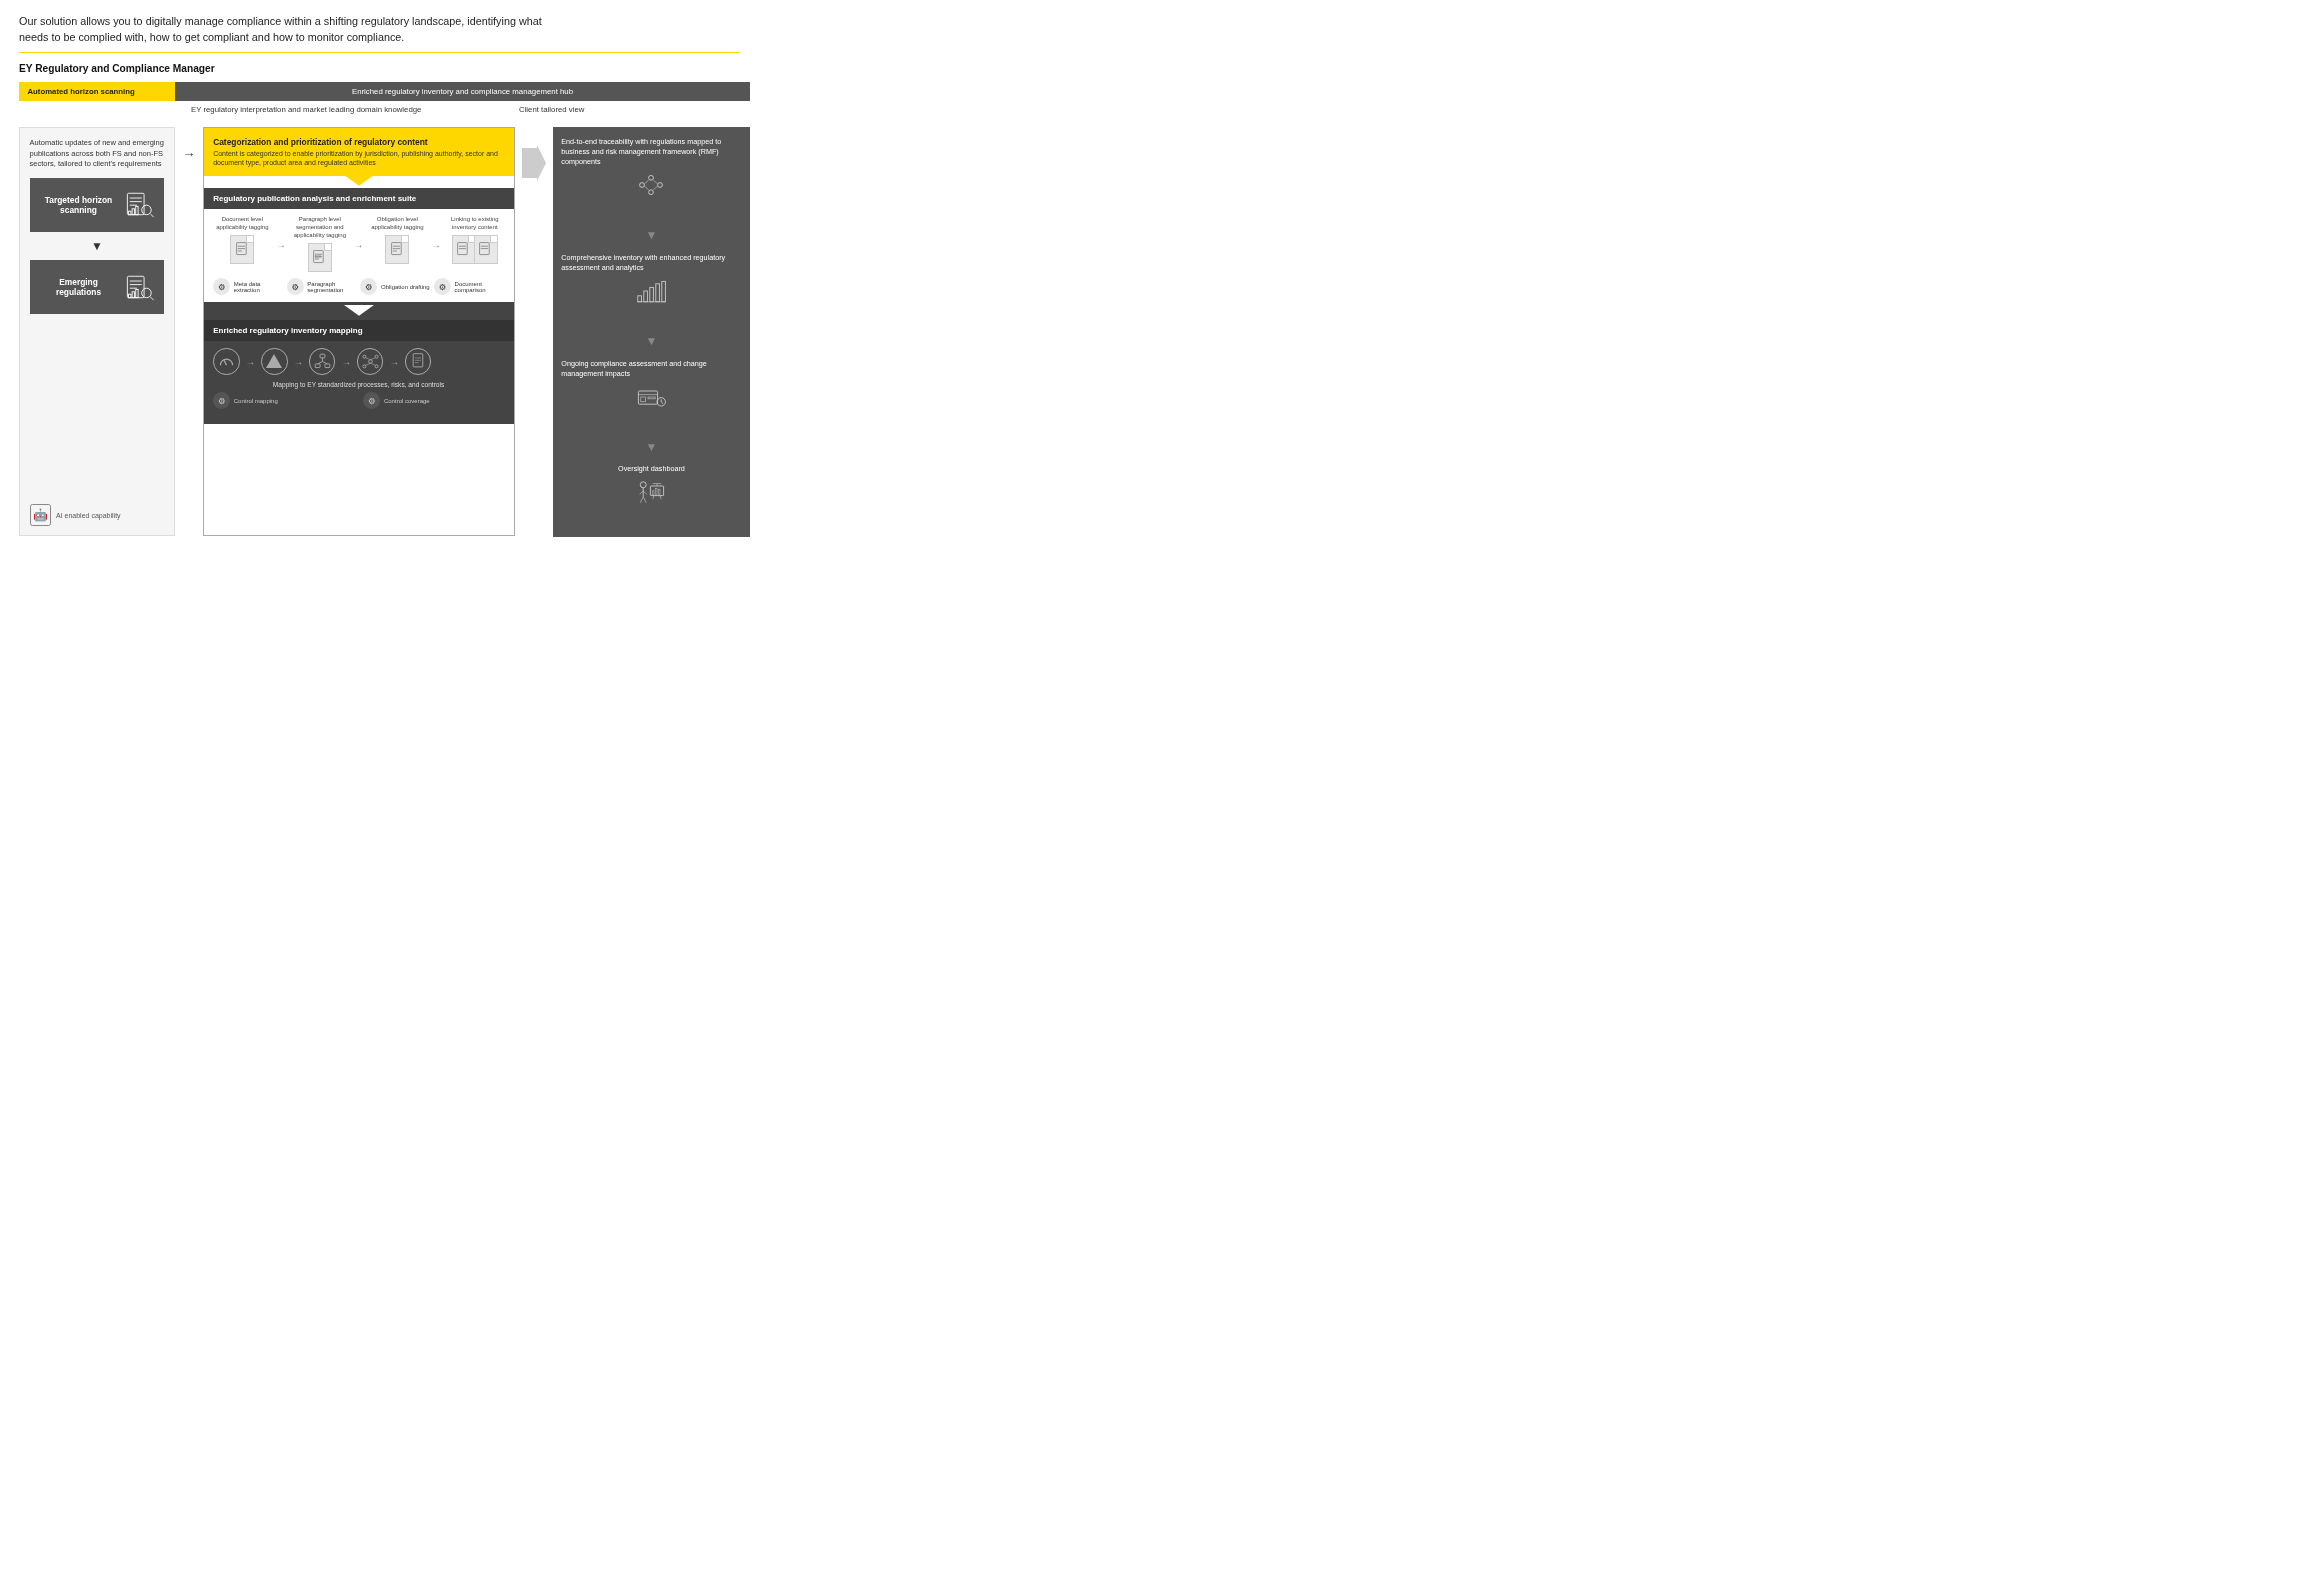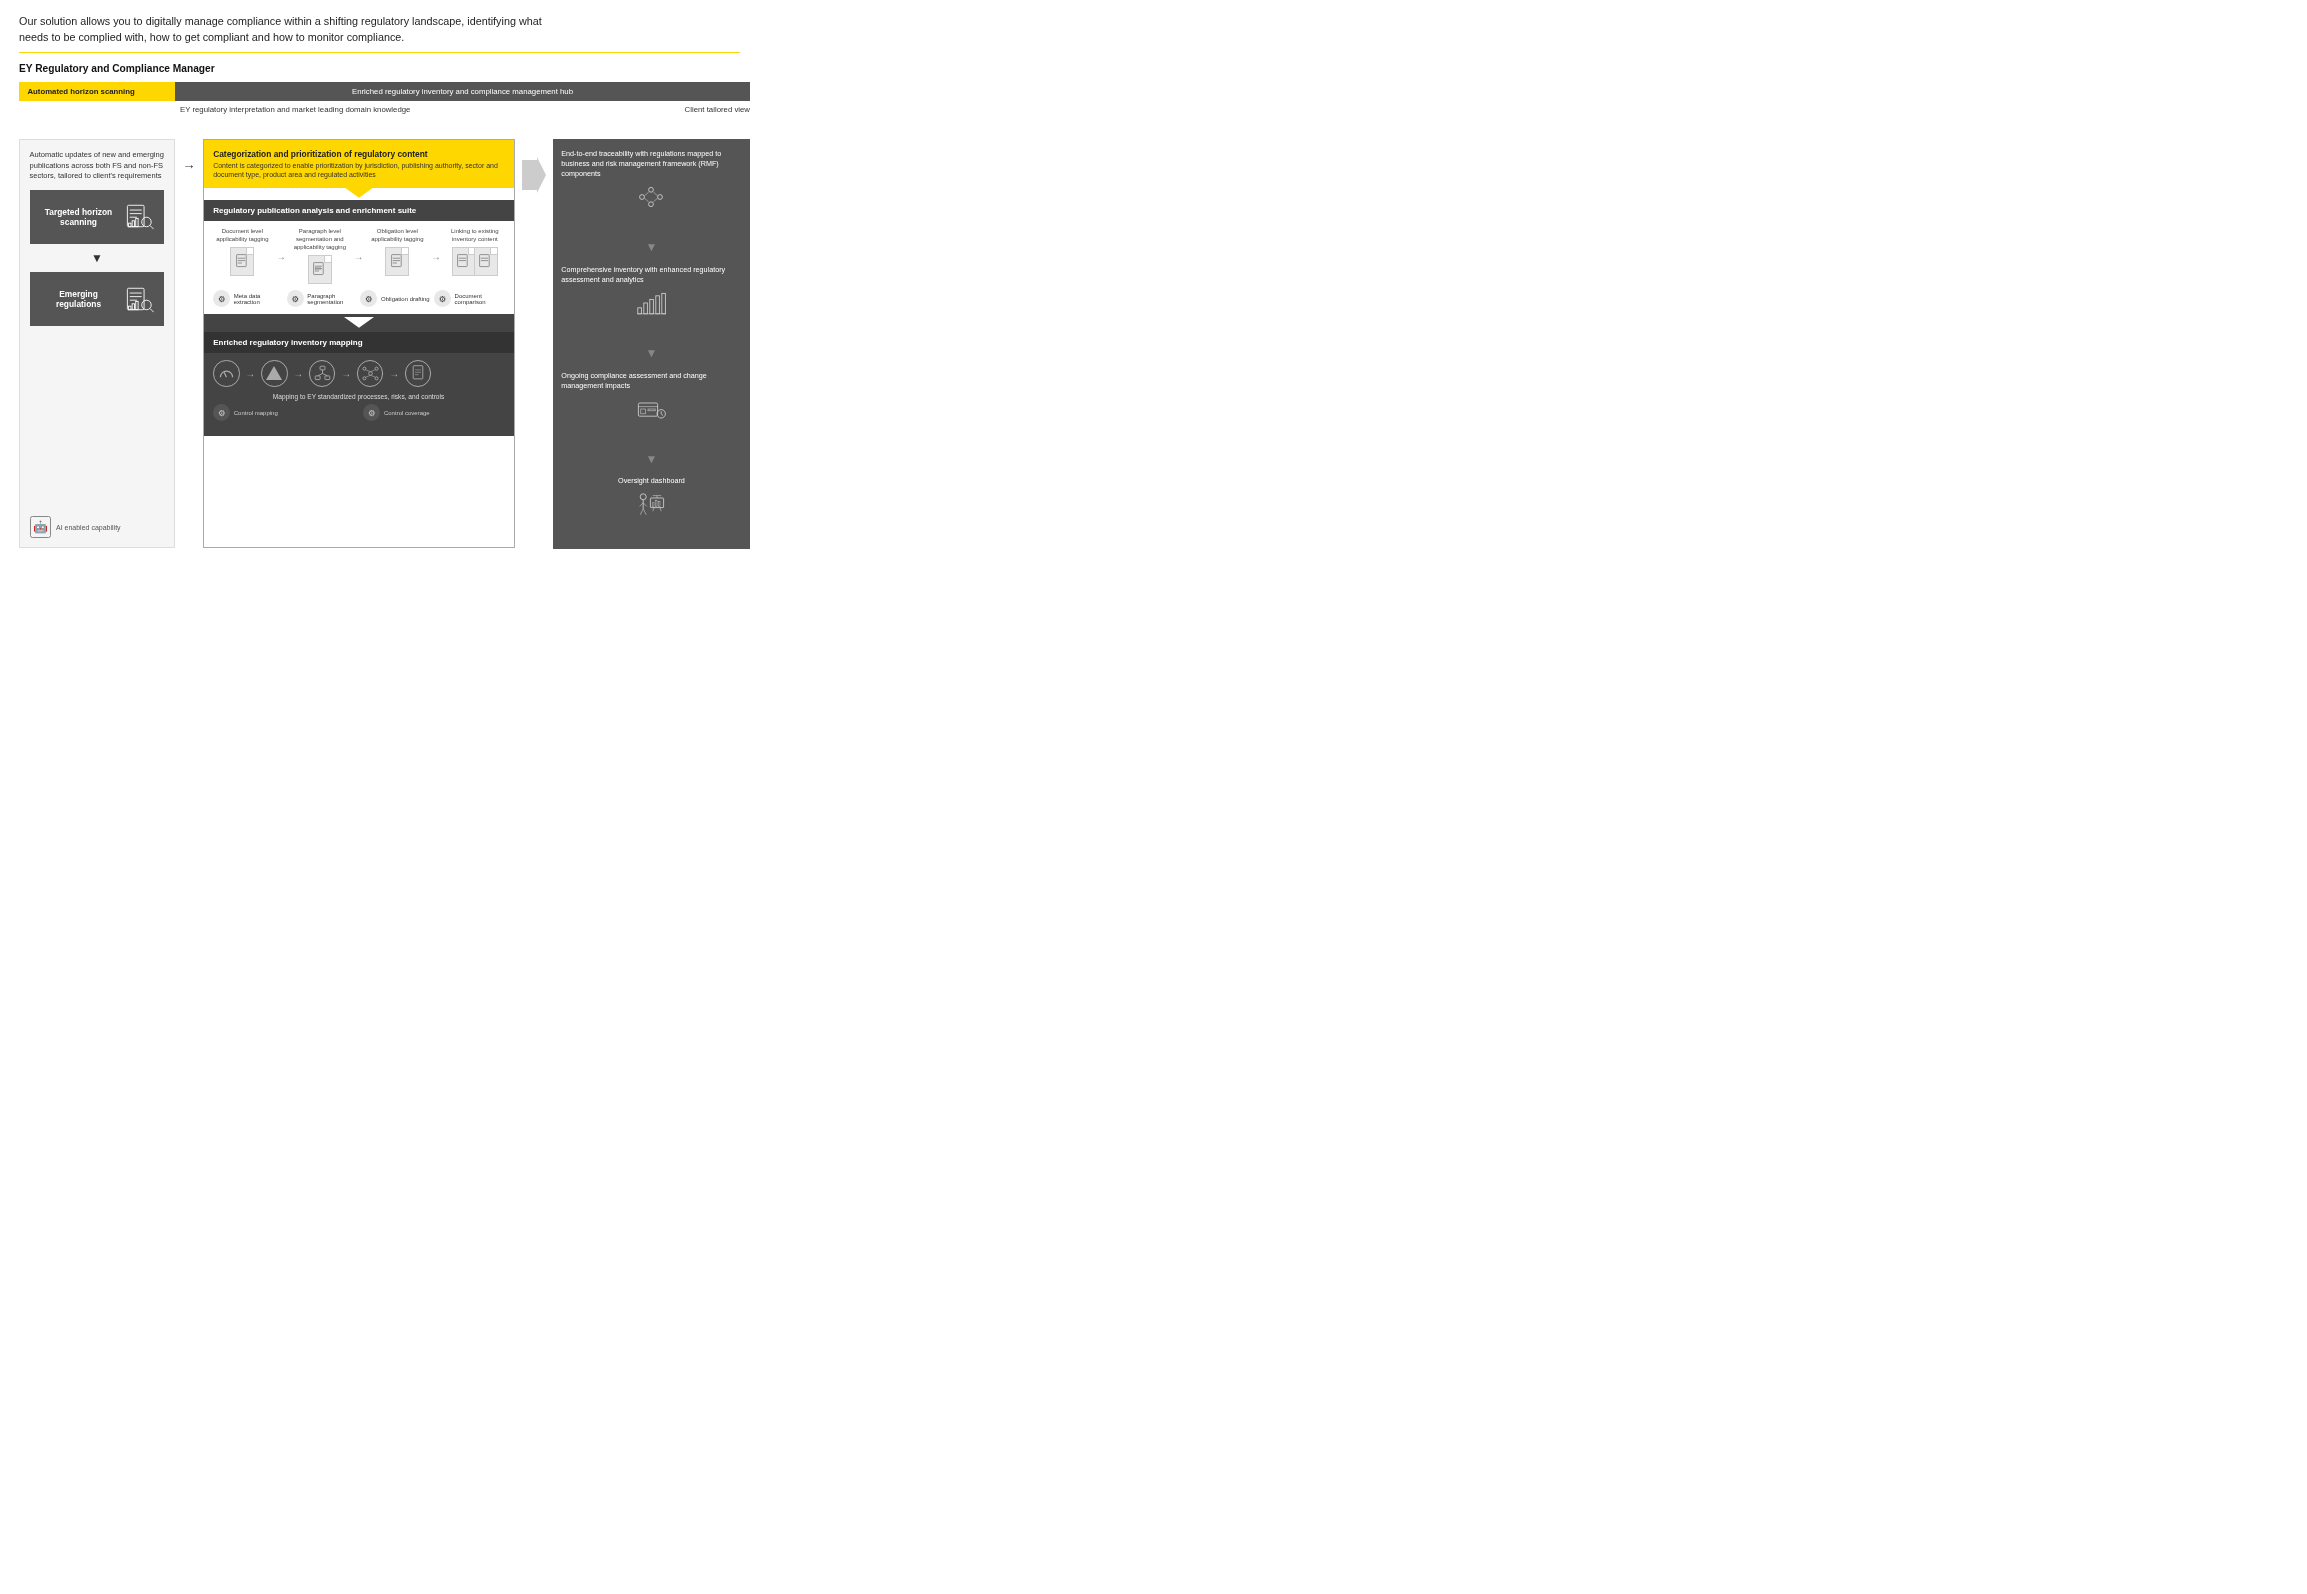--- a/index.html
+++ b/index.html
@@ -87,40 +87,40 @@
       color: #fff;
       font-size: 7.8px;
       padding: 4.8px 8.4px;
       flex: 1;
       text-align: center;
     }
 
     
     .sub-headers {
       display: flex;
-      gap: 5px;
-      margin-bottom: 24px;
+      gap: 16px;
+      margin-bottom: 12px;
     }
 
     .sub-header-col1 {
       flex: 0 0 156px;
     }
 
     .sub-header-col2 {
       flex: 0 0 312px;
       font-size: 7.8px;
       color: #333;
       line-height: 1.3;
     }
 
     .sub-header-col3 {
       flex: 1;
       font-size: 7.8px;
       color: #333;
-      text-align: right;
+      text-align: left;
     }
 
     
     .left-box {
       background: #f5f5f5;
       border: 0.6px solid #ddd;
       padding: 9.6px;
       min-height: 409px;
       display: flex;
       flex-direction: column;

